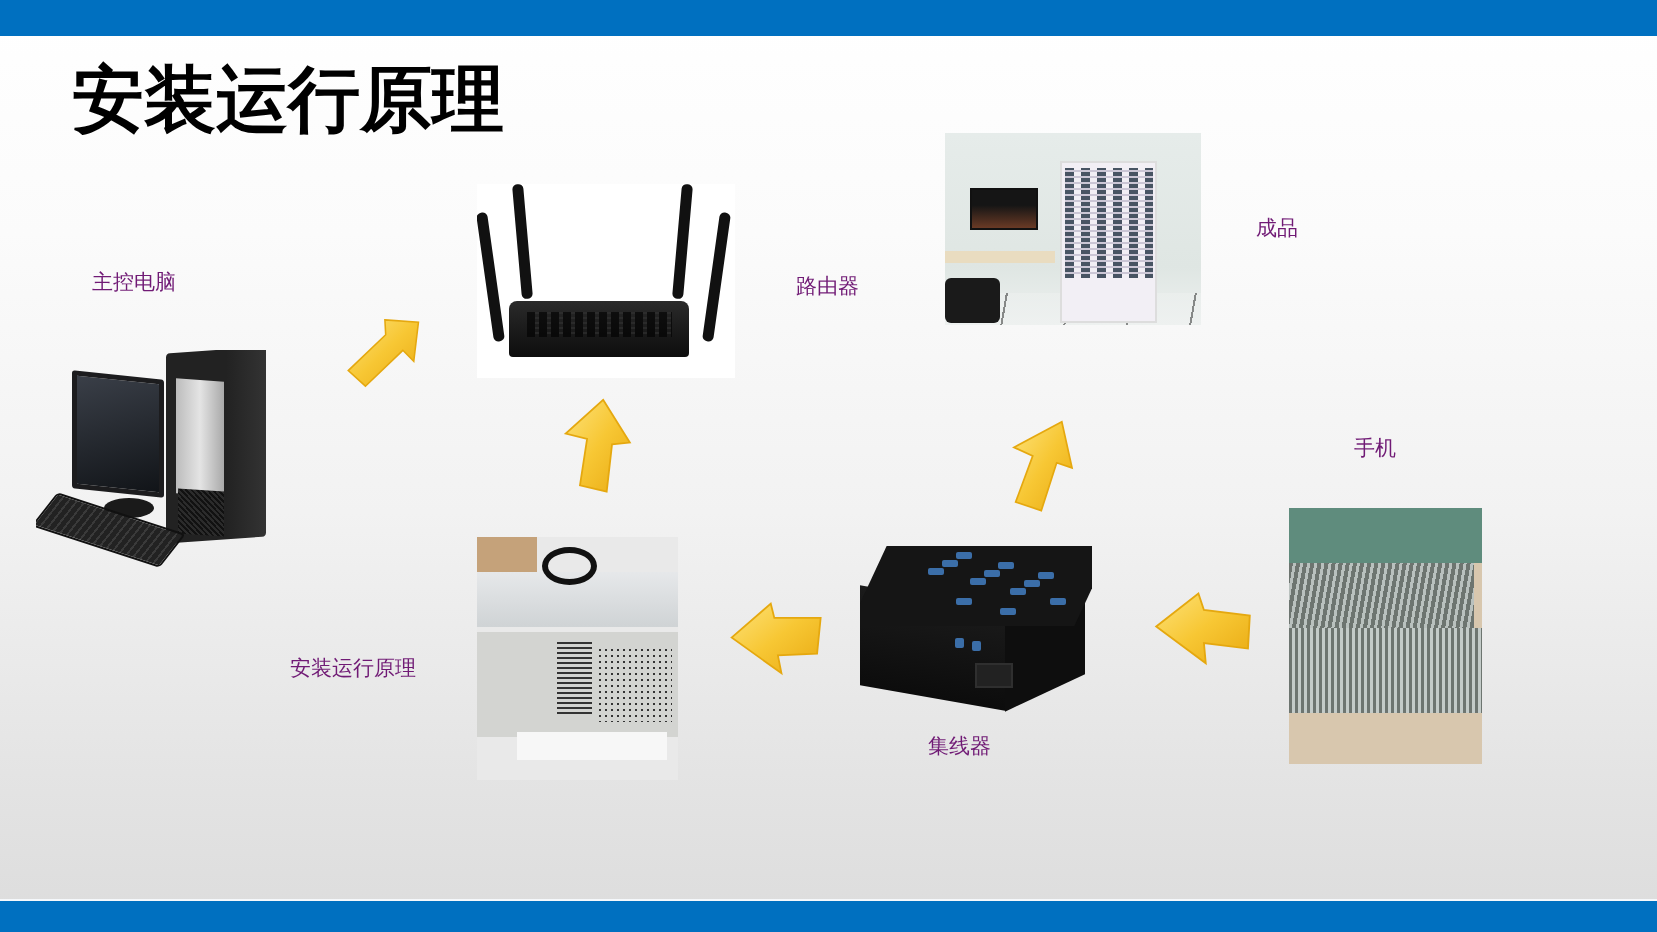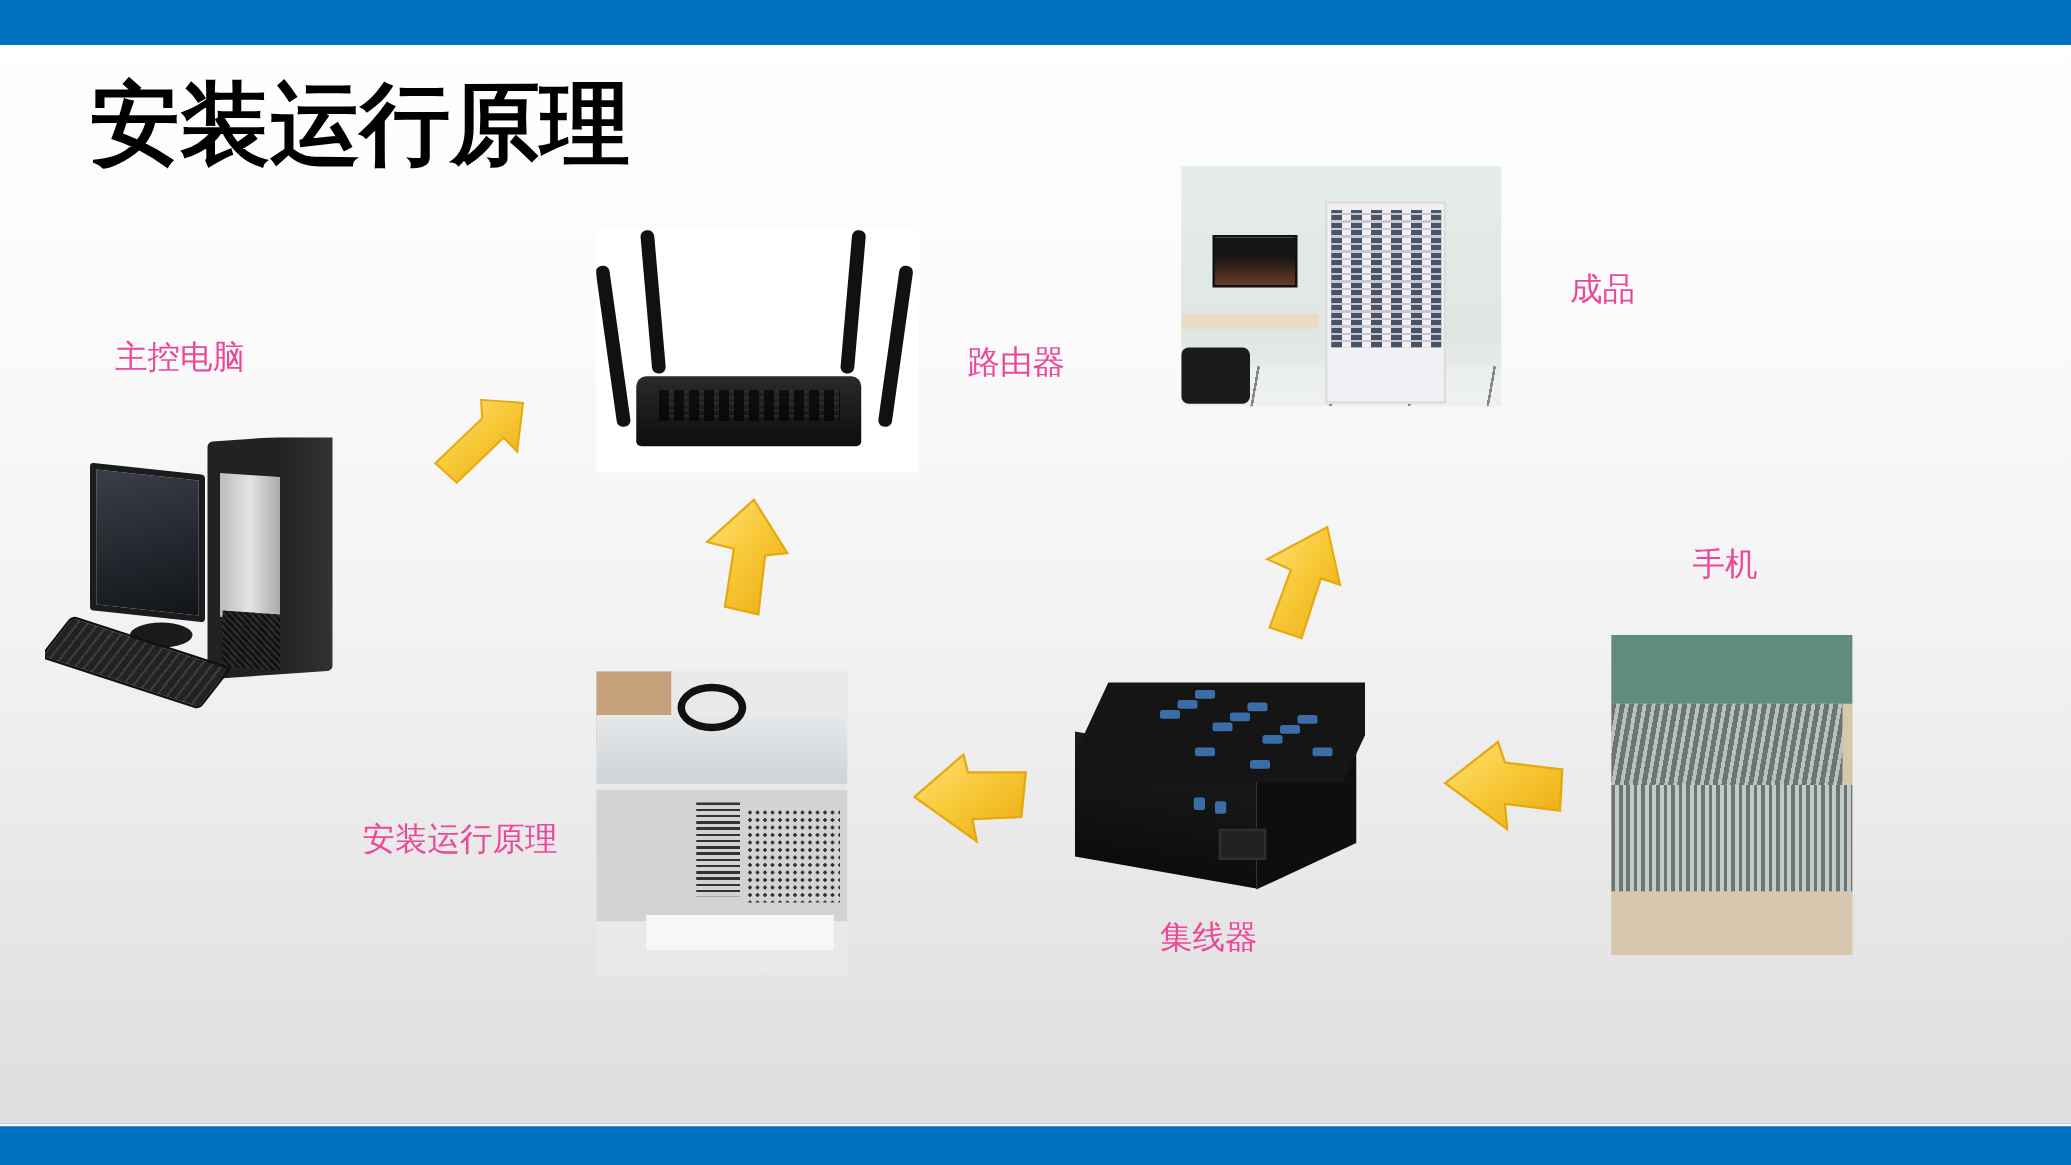--- a/index.html
+++ b/index.html
@@ -9,21 +9,21 @@
     font-family: "DejaVu Sans", "Liberation Sans", sans-serif;
     background: linear-gradient(to bottom, #ffffff 0%, #fbfbfb 25%, #f2f2f2 55%, #e3e3e3 85%, #dcdcdc 100%);
   }
   .bar-top { position: absolute; left: 0; top: 0; width: 1657px; height: 36px; background: #0070c0; }
   .bar-bottom { position: absolute; left: 0; top: 899px; width: 1657px; height: 33px; background: #0070c0; border-top: 2px solid #f5f8fb; }
   .title {
     position: absolute; left: 72px; top: 52px;
     font-size: 72px; font-weight: bold; color: #000000; letter-spacing: 0px;
     font-family: "DejaVu Sans", sans-serif;
   }
-  .label { position: absolute; font-size: 26px; color: #ec4899; white-space: nowrap; }
+  .label { position: absolute; font-size: 21px; color: #701a75; white-space: nowrap; }
   .photo { position: absolute; overflow: hidden; }
 
   
   .pc { left: 36px; top: 350px; width: 240px; height: 235px; }
   .pc .monitor { position: absolute; left: 36px; top: 25px; width: 92px; height: 118px; background: linear-gradient(160deg,#3a3f48,#111418); border: 5px solid #1c1c1e; border-radius: 3px; transform: skewY(6deg); }
   .pc .stand { position: absolute; left: 68px; top: 148px; width: 50px; height: 20px; background: #1a1a1a; border-radius: 50%; }
   .pc .tower { position: absolute; left: 130px; top: 0px; width: 100px; height: 190px; background: linear-gradient(90deg,#222 0%,#222 60%,#333 100%); border-radius: 4px; transform: skewY(-4deg); }
   .pc .front { position: absolute; left: 140px; top: 30px; width: 48px; height: 115px; background: linear-gradient(90deg,#bcbcbc,#e4e4e4,#a9a9a9); transform: skewY(4deg); }
   .pc .grille { position: absolute; left: 142px; top: 140px; width: 46px; height: 45px; background: repeating-linear-gradient(45deg,#111 0 2px,#2b2b2b 2px 4px); transform: skewY(4deg); }
   .pc .keyboard { position: absolute; left: 5px; top: 160px; width: 135px; height: 40px; background: repeating-linear-gradient(90deg,#222 0 5px,#3a3a3a 5px 7px); border-radius: 4px; transform: rotate(18deg) skewX(-20deg); border: 2px solid #111; }
@@ -89,21 +89,21 @@
 </div>
 
 <div class="photo router">
   <div class="ant" style="left:8px;top:28px;height:130px;transform:rotate(-8deg);"></div>
   <div class="ant" style="left:40px;top:0;height:115px;transform:rotate(-5deg);"></div>
   <div class="ant" style="left:200px;top:0;height:115px;transform:rotate(5deg);"></div>
   <div class="ant" style="left:234px;top:28px;height:130px;transform:rotate(8deg);"></div>
   <div class="body"></div>
   <div class="vents"></div>
 </div>
-<div class="label" style="left:774px;top:272px;">路由器</div>
+<div class="label" style="left:796px;top:272px;">路由器</div>
 
 <div class="photo finished">
   <div class="floor"></div>
   <div class="screen"></div>
   <div class="desk"></div>
   <div class="chair"></div>
   <div class="rack"></div>
   <div class="phones"></div>
 </div>
 <div class="label" style="left:1256px;top:214px;">成品</div>

